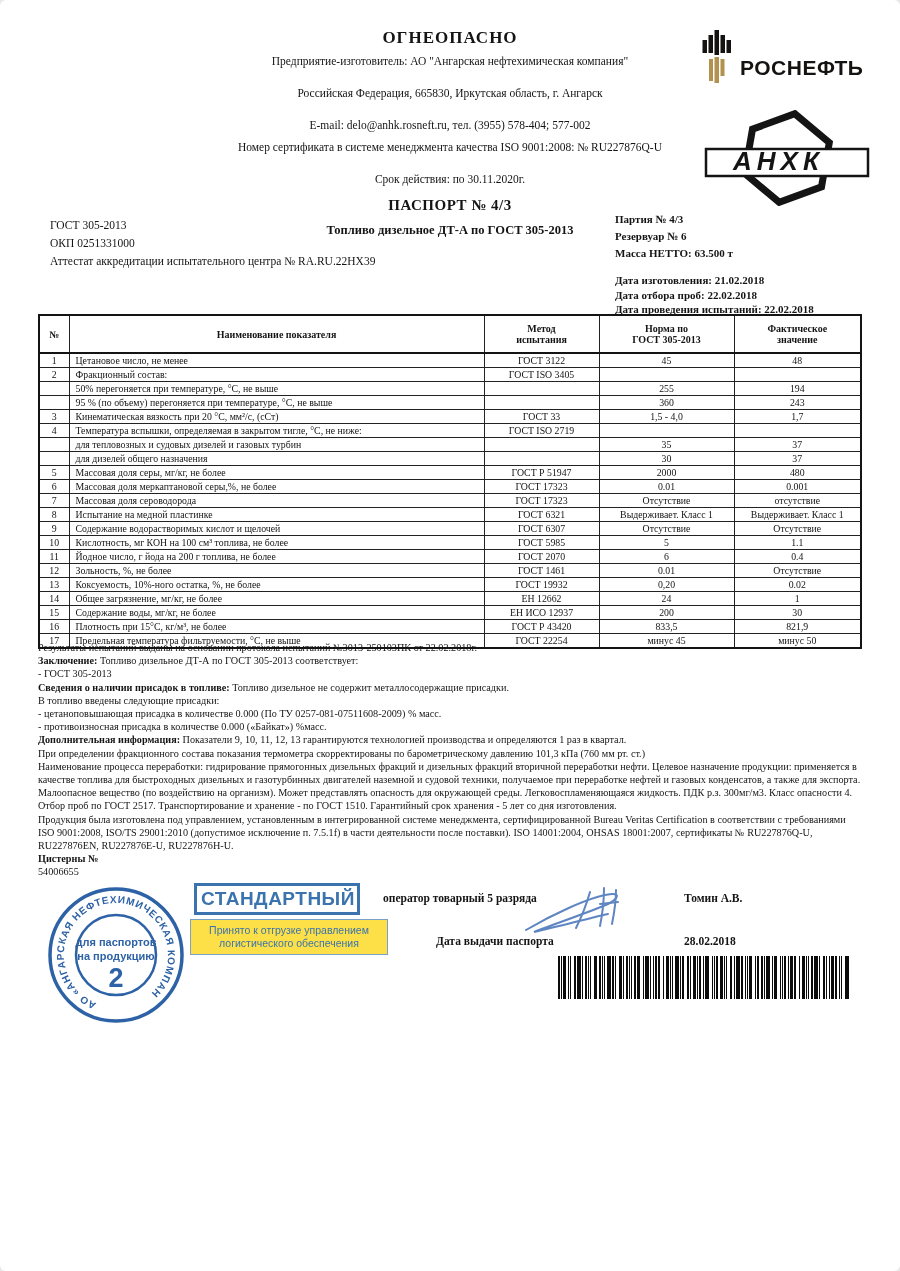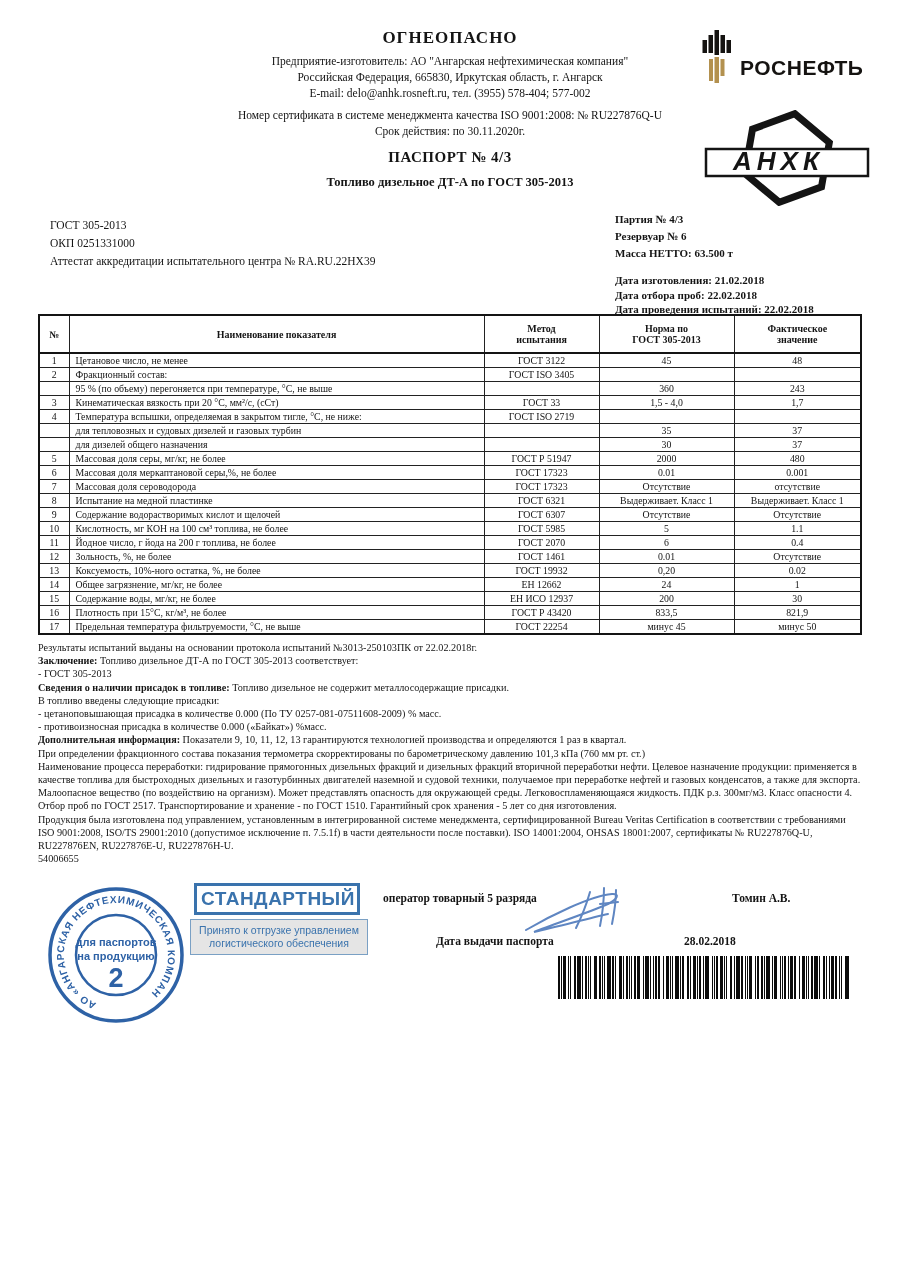--- a/index.html
+++ b/index.html
@@ -1,24 +1,24 @@
 <!DOCTYPE html>
 <html><head>
 <meta charset="utf-8">
 <style>
   html,body{margin:0;padding:0;background:#e8e8e8;}
   .page{
     position:relative;width:900px;height:1271px;background:#ffffff;
     font-family:"Liberation Serif","DejaVu Serif",serif;color:#141414;
-    margin:0 auto;overflow:hidden;
+    margin:0 auto;overflow:hidden;border-radius:6px;
   }
   
   .doc-header{position:absolute;top:28px;left:0;width:900px;text-align:center;}
   .warning{font-size:17px;font-weight:bold;letter-spacing:1px;}
-  .hline{font-size:11.5px;margin-top:4px;}
+  .hline{font-size:11.5px;margin-top:20px;}
   .hline.gap{margin-top:10px;}
   .passport-title{font-size:15px;font-weight:bold;margin-top:12px;letter-spacing:.5px;}
   .product-title{font-size:12.5px;font-weight:bold;margin-top:9px;}
   
   .rosneft{position:absolute;left:698px;top:30px;display:flex;align-items:flex-end;}
   .rosneft-text{font-family:"Liberation Sans","DejaVu Sans",sans-serif;font-weight:bold;
     font-size:21px;color:#151311;letter-spacing:.5px;margin-left:5px;margin-bottom:4px;}
   .anhk-logo{position:absolute;left:703px;top:110px;text-align:center;}
   
   .left-info{position:absolute;left:50px;top:216px;font-size:11.5px;line-height:18px;}
@@ -35,23 +35,23 @@
   
   .notes{position:absolute;left:38px;top:641px;width:826px;font-size:10.2px;line-height:13.2px;}
   .note-line b{font-weight:bold;}
   
   .round-stamp{position:absolute;left:46px;top:885px;}
   .std-stamp{position:absolute;left:194px;top:883px;width:152px;border:3px solid #3a73ad;
     text-align:center;font-family:"Liberation Sans","DejaVu Sans",sans-serif;
     font-weight:bold;font-size:19px;color:#3a73ad;padding:2px 4px;letter-spacing:.5px;}
   .std-stamp-sub{position:absolute;left:190px;top:919px;width:160px;border:1px solid #7aa0c4;
     text-align:center;font-family:"Liberation Sans","DejaVu Sans",sans-serif;
-    font-size:10.5px;color:#3a73ad;padding:4px 8px;line-height:13px;background:#e5e5e5;}
+    font-size:10.5px;color:#3a73ad;padding:4px 18px;line-height:13px;background:#fde047;}
   .operator-label{position:absolute;left:383px;top:892px;font-size:11.5px;font-weight:bold;}
-  .operator-name{position:absolute;left:684px;top:892px;font-size:11.5px;font-weight:bold;margin-left:48px;}
+  .operator-name{position:absolute;left:684px;top:892px;font-size:11.5px;font-weight:bold;}
   .issue-label{position:absolute;left:436px;top:935px;font-size:11.5px;font-weight:bold;}
   .issue-date{position:absolute;left:684px;top:935px;font-size:11.5px;font-weight:bold;}
   .signature{position:absolute;left:520px;top:882px;}
   .barcode{position:absolute;left:558px;top:956px;width:294px;height:43px;display:flex;align-items:stretch;}
   .barcode div{background:#0b0b0b;height:100%;}
 </style>
 </head>
 <body>
 
 <div class="page">
@@ -136,20 +136,27 @@
         </tr>
         <tr>
           <td class="">2</td>
           <td class="name">Фракционный состав:</td>
           <td class="">ГОСТ ISO 3405</td>
           <td class=""></td>
           <td class=""></td>
         </tr>
         <tr>
           <td class=""></td>
+          <td class="name">50% перегоняется при температуре, °С, не выше</td>
+          <td class=""></td>
+          <td class="">255</td>
+          <td class="">194</td>
+        </tr>
+        <tr>
+          <td class=""></td>
           <td class="name">95 % (по объему) перегоняется при температуре, °С, не выше</td>
           <td class=""></td>
           <td class="">360</td>
           <td class="">243</td>
         </tr>
         <tr>
           <td class="">3</td>
           <td class="name">Кинематическая вязкость при 20 °С, мм²/с, (сСт)</td>
           <td class="">ГОСТ 33</td>
           <td class="">1,5 - 4,0</td>
@@ -277,20 +284,21 @@
       <div class="note-line"><b>Сведения о наличии присадок в топливе:</b><span> Топливо дизельное не содержит металлосодержащие присадки.</span></div>
       <div class="note-line"><span>В топливо введены следующие присадки:</span></div>
       <div class="note-line"><span>- цетаноповышающая присадка в количестве 0.000 (По ТУ 0257-081-07511608-2009) % масс.</span></div>
       <div class="note-line"><span>- противоизносная присадка в количестве 0.000 («Байкат») %масс.</span></div>
       <div class="note-line"><b>Дополнительная информация:</b><span> Показатели 9, 10, 11, 12, 13 гарантируются технологией производства и определяются 1 раз в квартал.</span></div>
       <div class="note-line"><span>При определении фракционного состава показания термометра скорректированы по барометрическому давлению 101,3 кПа (760 мм рт. ст.)</span></div>
       <div class="note-line"><span>Наименование процесса переработки: гидрирование прямогонных дизельных фракций и дизельных фракций вторичной переработки нефти. Целевое назначение продукции: применяется в качестве топлива для быстроходных дизельных и газотурбинных двигателей наземной и судовой техники, получаемое при переработке нефтей и газовых конденсатов, а также для экспорта.</span></div>
       <div class="note-line"><span>Малоопасное вещество (по воздействию на организм). Может представлять опасность для окружающей среды. Легковоспламеняющаяся жидкость. ПДК р.з. 300мг/м3. Класс опасности 4.</span></div>
       <div class="note-line"><span>Отбор проб по ГОСТ 2517. Транспортирование и хранение - по ГОСТ 1510. Гарантийный срок хранения - 5 лет со дня изготовления.</span></div>
       <div class="note-line"><span>Продукция была изготовлена под управлением, установленным в интегрированной системе менеджмента, сертифицированной Bureau Veritas Certification в соответствии с требованиями ISO 9001:2008, ISO/TS 29001:2010 (допустимое исключение п. 7.5.1f) в части деятельности после поставки). ISO 14001:2004, OHSAS 18001:2007, сертификаты № RU227876Q-U, RU227876EN, RU227876E-U, RU227876H-U.</span></div>
+      <div class="note-line"><b>Цистерны №</b></div>
       <div class="note-line"><span>54006655</span></div>
     </div>
 
   <div class="round-stamp">
     <svg width="140" height="140" viewBox="0 0 140 140">
       <defs>
         <path id="ringPath" d="M 44,115 A 52,52 0 1 1 96,115" fill="none"></path>
       </defs>
       <circle cx="70" cy="70" r="66" fill="none" stroke="#2e62a6" stroke-width="3.5"></circle>
       <circle cx="70" cy="70" r="40" fill="none" stroke="#2e62a6" stroke-width="2.5"></circle>

